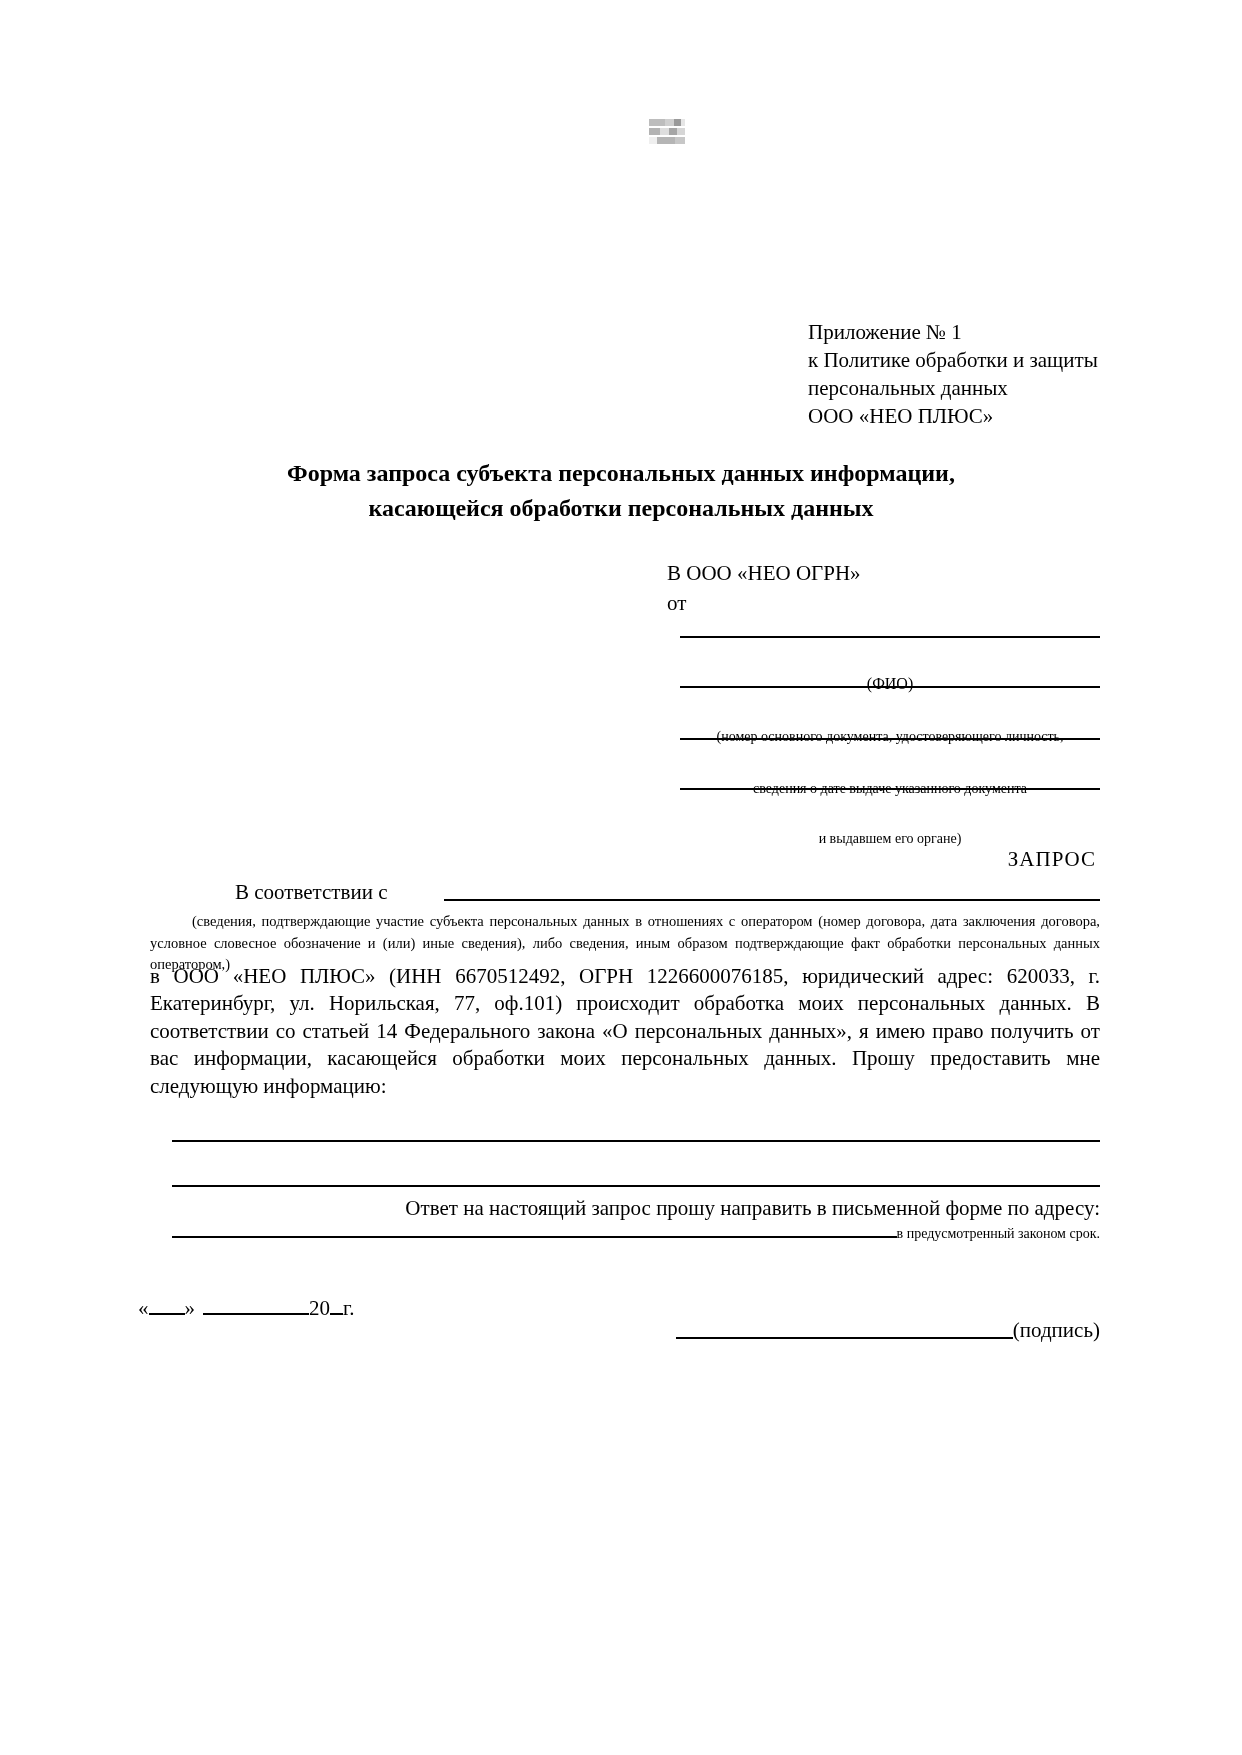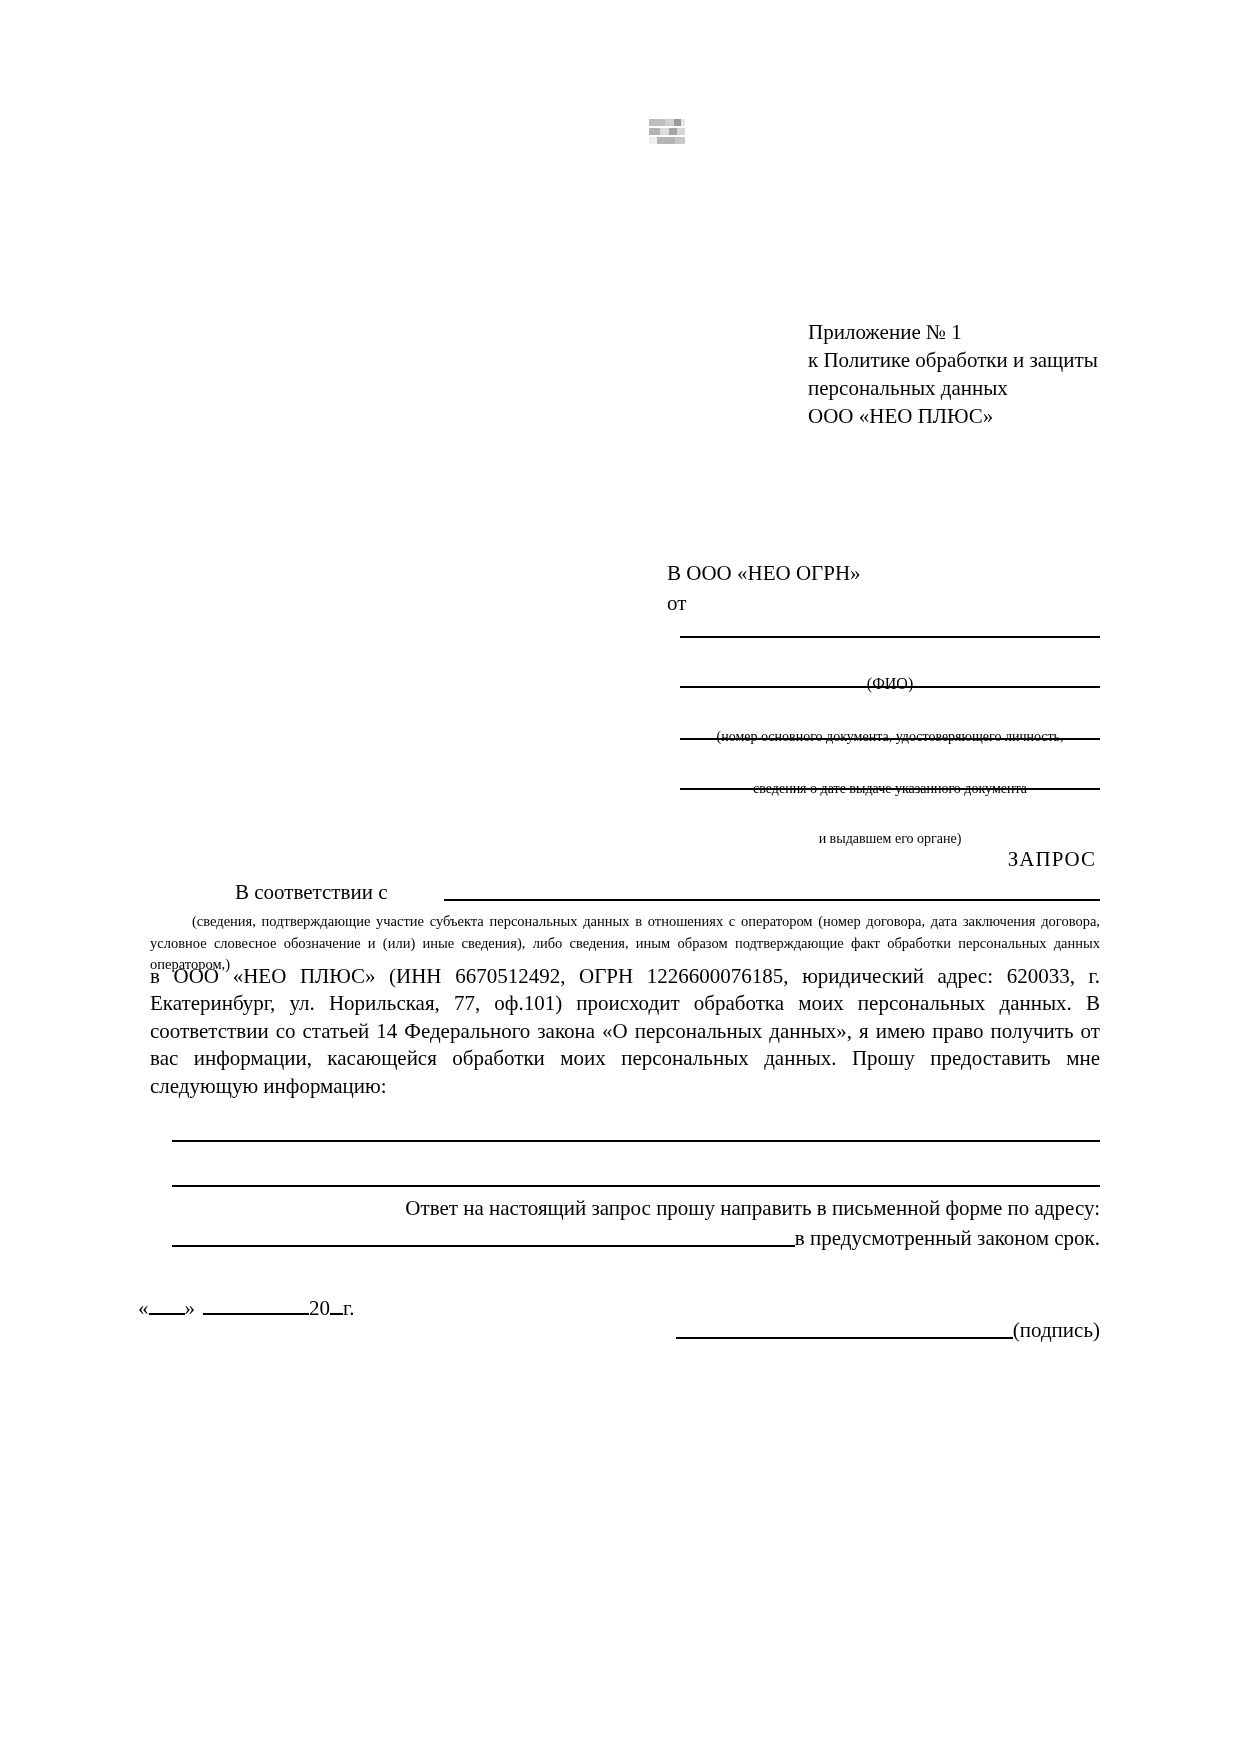--- a/index.html
+++ b/index.html
@@ -52,21 +52,21 @@
   .body-par {
     left:150px; top:963px; width:950px;
     font-size:21px; line-height:27.4px;
     text-align:justify;
   }
 
   .arule { left:172px; width:928px; height:0; border-bottom:2px solid #000; }
 
   .reply-intro { left:150px; top:1196px; width:950px; font-size:21px; text-align:right; }
 
-  .reply-line { left:172px; top:1226px; width:928px; display:flex; align-items:flex-end; font-size:21px; }
+  .reply-line { left:172px; top:1226px; width:928px; display:flex; align-items:flex-end; font-size:14px; }
   .reply-line .blank { flex:1; border-bottom:2px solid #000; margin-bottom:4px; }
   .reply-line .txt { white-space:nowrap; }
 
   .date-row { left:138px; top:1296px; font-size:21px; white-space:nowrap; }
   .inline-blank { display:inline-block; border-bottom:2px solid #000; }
   .b-day  { width:36px; }
   .b-month{ width:106px; margin-left:8px; }
   .b-year { width:13px; }
 
   .sign-row { left:676px; top:1296px; width:424px; display:flex; align-items:flex-end; font-size:21px;margin-top:22px; }
@@ -85,20 +85,22 @@
   </div>
 
   <div class="abs annex">
     <div>Приложение № 1</div>
     <div>к Политике обработки и защиты</div>
     <div>персональных данных</div>
     <div>ООО «НЕО ПЛЮС»</div>
   </div>
 
   <div class="abs doc-title">
+    <div>Форма запроса субъекта персональных данных информации,</div>
+    <div>касающейся обработки персональных данных</div>
   </div>
 
   <div class="abs addressee">
     <div>В ООО «НЕО ОГРН»</div>
     <div>от</div>
   </div>
 
   <div class="abs frule" style="top:636px;"></div>
   <div class="abs fcap cap-fio" style="top:675px;">(ФИО)</div>
 

